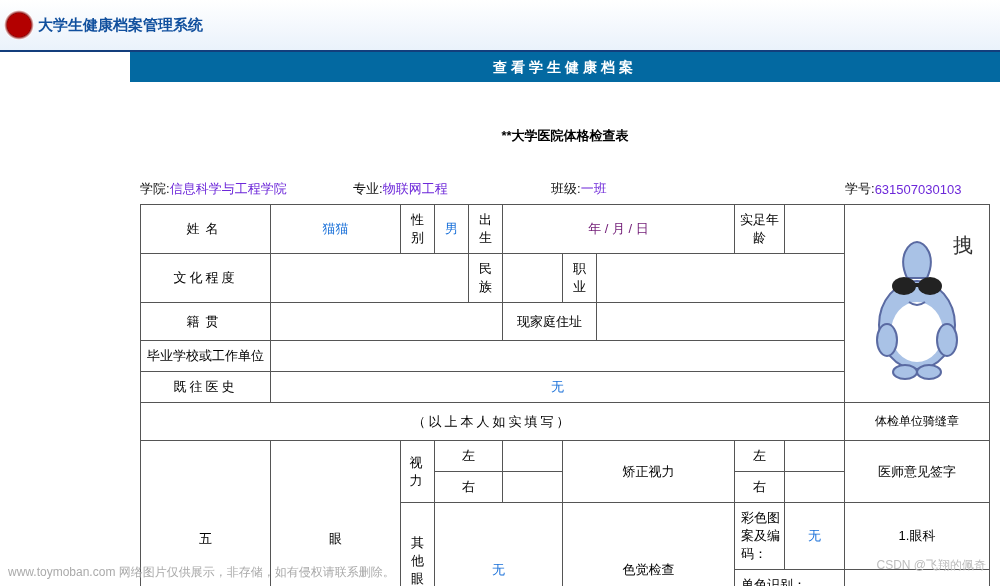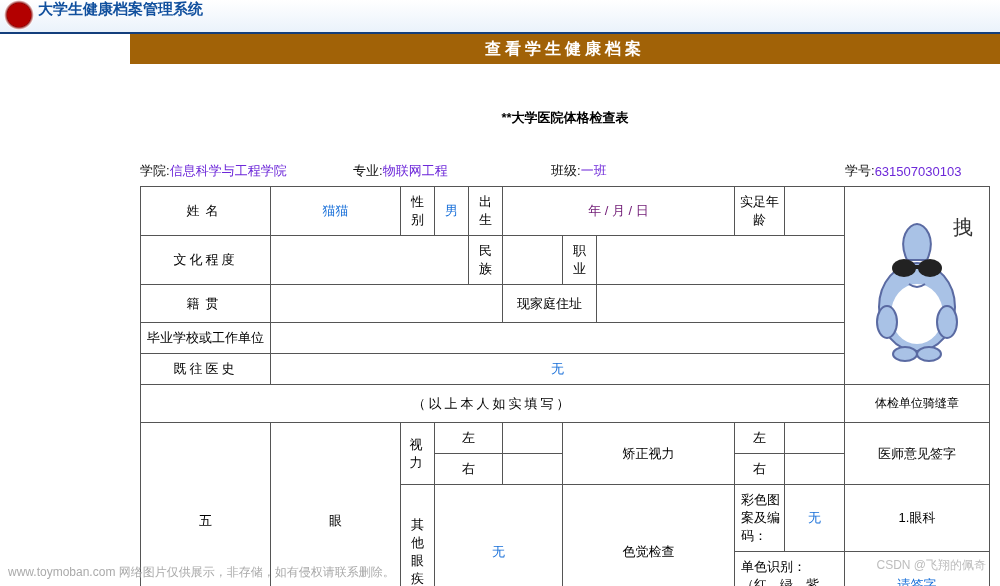--- a/index.html
+++ b/index.html
@@ -1,27 +1,27 @@
 <!DOCTYPE html>
 <html><head>
   <meta charset="utf-8">
   <style>
     * { margin: 0; padding: 0; box-sizing: border-box; }
     body { font-family: "Microsoft YaHei", Arial, sans-serif; font-size: 14px; background: #fff; width: 1000px; height: 586px; overflow: hidden; position: relative; }
 
-    .header-bar { height: 34px; border-bottom: 2px solid #133e7c; background: linear-gradient(to bottom, #fff, #eaf2fb); display: flex; padding-left: 4px; }
+    .header-bar { height: 52px; border-bottom: 2px solid #133e7c; background: linear-gradient(to bottom, #fff, #eaf2fb); display: flex; align-items: center; padding-left: 4px; }
     .logo { width: 30px; height: 30px; border-radius: 50%; background: radial-gradient(circle, #b30000 55%, #8b0000 56%, #fff 70%); display: inline-block; margin-right: 4px; position: relative; }
     .logo::after { content: ""; position: absolute; top: 50%; left: 50%; width: 16px; height: 16px; background: #b30000; transform: translate(-50%, -50%) rotate(45deg); }
     .app-title { color: #11509e; font-weight: bold; font-size: 15px; }
 
     .layout { display: flex; height: calc(100% - 34px); }
     .sidebar { width: 130px; background: #fff; }
     .main { flex: 1; background: #fff; overflow: hidden; position: relative; }
 
-    .section-title { background: #a16207; color: #fff; text-align: center; height: 30px; line-height: 30px; font-size: 16px; letter-spacing: 4px; font-weight: bold; }
+    .section-title { background: #0369a1; color: #fff; text-align: center; height: 30px; line-height: 30px; font-size: 14px; letter-spacing: 4px; font-weight: bold; }
     .doc-title { text-align: center; font-size: 13px; font-weight: bold; padding: 45px 0 35px; }
 
     .info-row { display: flex; gap: 8px; font-size: 13px; padding: 0 10px 6px 10px; }
     .info-item { display: flex; align-items: center; }
     .info-item.col1 { width: 205px; }
     .info-item.col2 { width: 190px; }
     .info-item.col3 { width: 260px; }
     .info-item.col4 { flex: 1; margin-left: 26px; }
     .link { color: #6d28d9; text-decoration: none; cursor: pointer; }
     .info-label { color: #111; }

